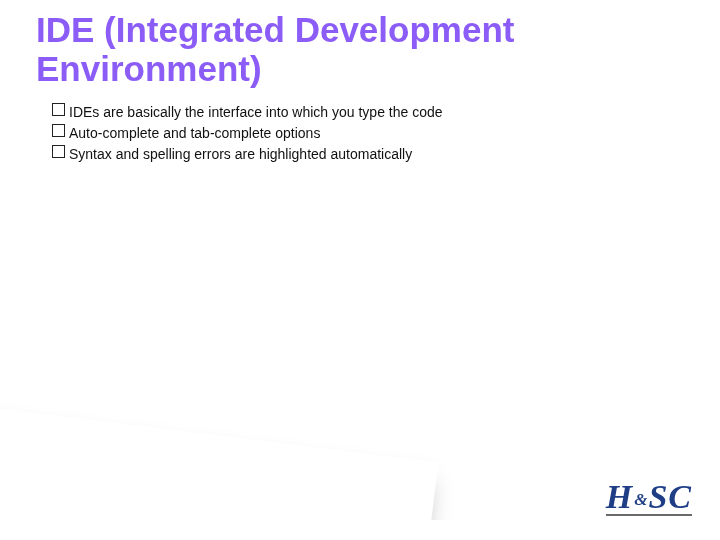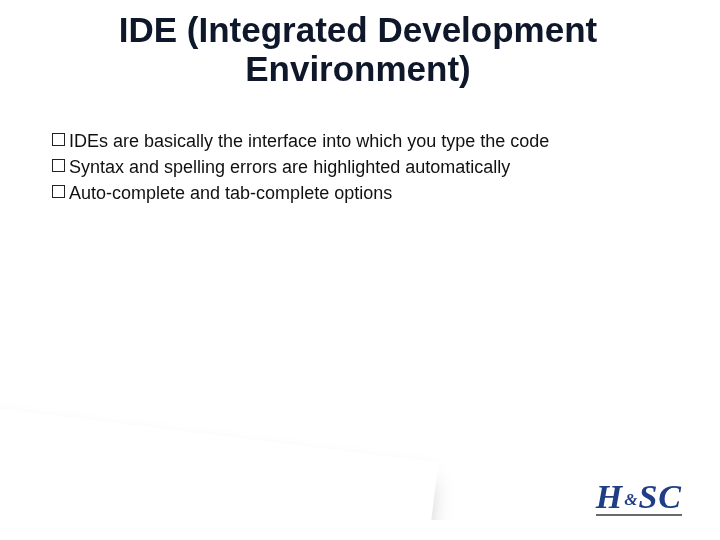--- a/index.html
+++ b/index.html
@@ -1,45 +1,45 @@
 <!DOCTYPE html>
 <html><head>
 <meta charset="utf-8">
 <style>
   * { margin: 0; padding: 0; box-sizing: border-box; }
   html, body { width: 720px; height: 540px; background: #fff; font-family: Verdana, Geneva, sans-serif; color: #000; }
   .slide { position: relative; width: 720px; height: 540px; overflow: hidden; }
-  .title { position: absolute; left: 36px; top: 10px; right: 40px; font-family: "Lucida Sans Unicode", "Lucida Grande", sans-serif; font-weight: 700; font-size: 35px; line-height: 1.12; color: #0f172a; text-align: center; }
-  .body { position: absolute; left: 52px; top: 130px; right: 58px; font-size: 18px; line-height: 1.28; color: #111; }
+  .title { position: absolute; left: 36px; top: 10px; right: 40px; font-family: "Lucida Sans Unicode", "Lucida Grande", sans-serif; font-weight: 700; font-size: 35px; line-height: 1.12; color: #8b5cf6; }
+  .body { position: absolute; left: 52px; top: 104px; right: 58px; font-size: 14px; line-height: 1.28; color: #111; }
   .bullet { margin: 0 0 3px 0; }
   .sq { display: inline-block; width: 13px; height: 13px; border: 1.5px solid #222; margin-right: 4px; vertical-align: baseline; position: relative; top: -1px; }
-  .logo { position: absolute; right: 38px; bottom: 24px; text-align: center; }
+  .logo { position: absolute; right: 28px; bottom: 24px; text-align: center; }
   .logo .h, .logo .c { font-family: "Times New Roman", Times, serif; font-style: italic; font-weight: 700; font-size: 34px; color: #1f3e86; letter-spacing: 1px; }
   .logo .amp { font-family: "Times New Roman", Times, serif; font-style: italic; font-weight: 700; font-size: 17px; color: #1f3e86; position: relative; top: -3px; margin: 0 1px; }
   .line { position: absolute; left: 0; right: 0; bottom: 0; height: 2px; background: #6a6a6a; }
   .shad-wrap { position: absolute; left: -30px; bottom: 0; width: 780px; height: 90px; pointer-events: none; }
   .shad { position: absolute; bottom: -60px; left: -60px; width: 520px; height: 170px; background: #fff; transform: rotate(7deg); box-shadow: -8px 22px 26px rgba(0,0,0,0.35); }
   .mask { position: absolute; left: 0; right: 0; bottom: -40px; height: 60px; background: #fff; }
 </style>
 </head>
 <body>
 
 <div class="slide">
 
   <div class="title">IDE (Integrated Development Environment)</div>
 
   <div class="body">
     <div class="bullet">
       <span class="sq"></span><span>IDEs</span><span> are basically the interface into which you type the code</span>
     </div>
     <div class="bullet">
-      <span class="sq"></span><span>Syntax</span><span> and spelling errors are highlighted automatically</span>
+      <span class="sq"></span><span>Auto-complete</span><span> and tab-complete options</span>
     </div>
     <div class="bullet">
-      <span class="sq"></span><span>Auto-complete</span><span> and tab-complete options</span>
+      <span class="sq"></span><span>Syntax</span><span> and spelling errors are highlighted automatically</span>
     </div>
   </div>
 
   <div class="shad-wrap">
     <div class="shad"></div>
     <div class="mask"></div>
   </div>
 
   <div class="logo">
     <span class="h">H</span><span class="amp">&amp;</span><span class="c">SC</span>

